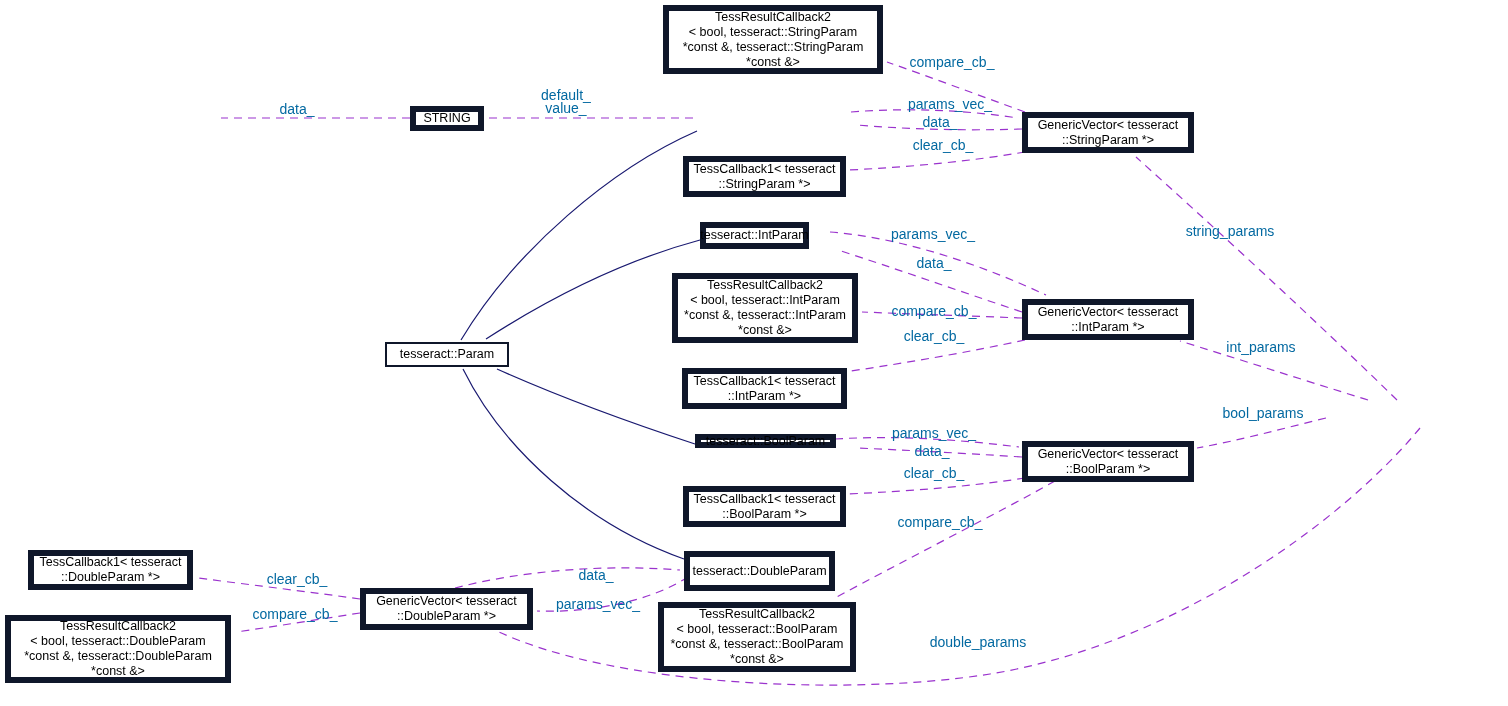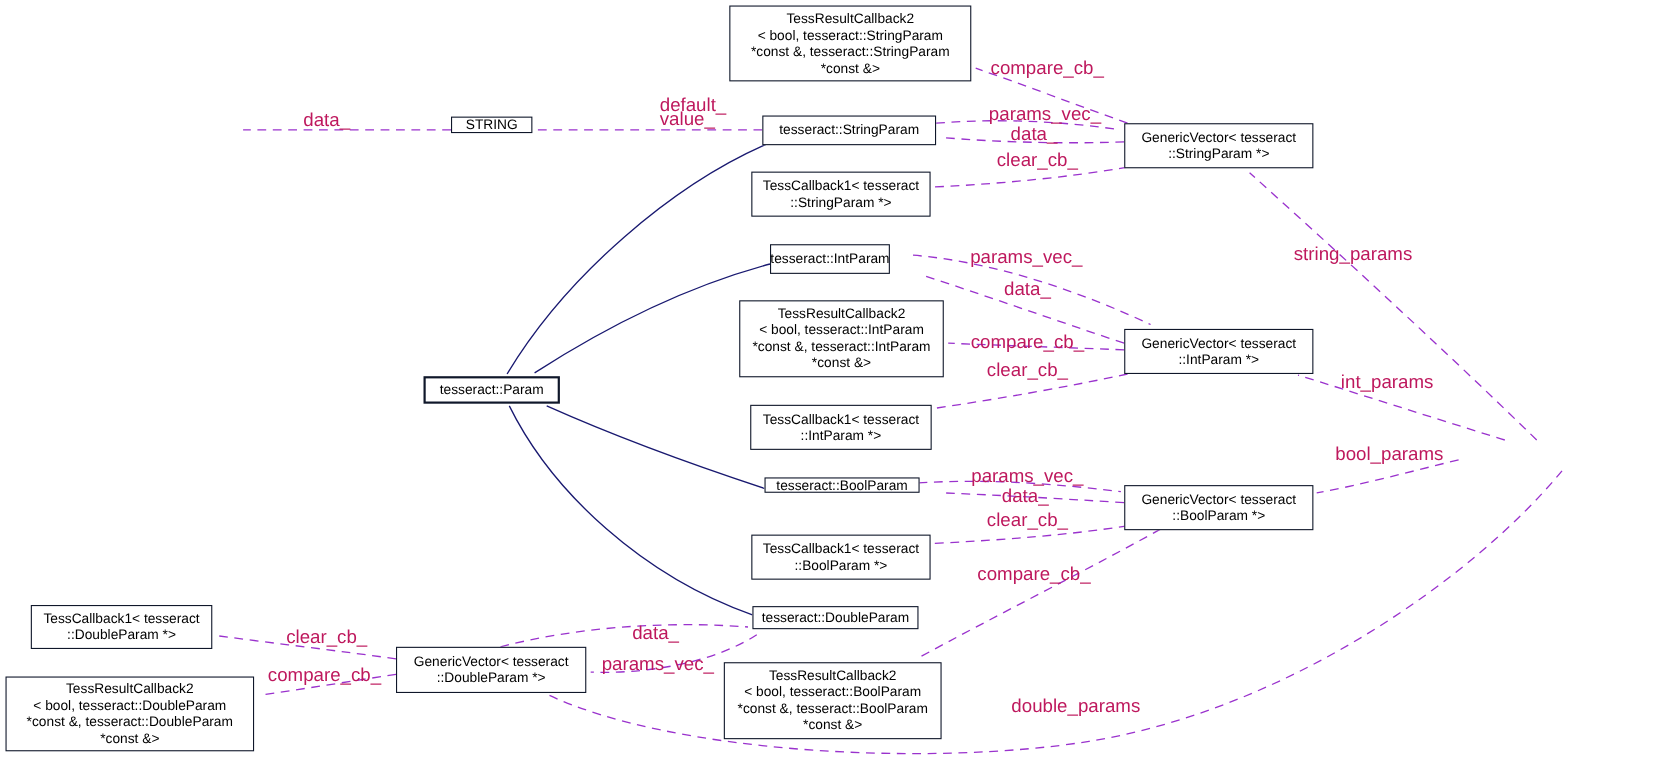--- a/index.html
+++ b/index.html
@@ -8,30 +8,30 @@
     font-family:"Liberation Sans", sans-serif;overflow:hidden;
   }
   .edges{position:absolute;left:0;top:0;}
   .edges path{fill:none;stroke-width:1.2px;}
   .edges path.dashed{stroke:var(--edge-ref);stroke-dasharray:8 6;}
   .edges path.solid{stroke:var(--edge-inherit);}
   .m-ref{fill:var(--edge-ref);}
   .m-inherit{fill:var(--edge-inherit);}
   .node{
     position:absolute;box-sizing:border-box;
-    border:1px solid #0f172a;background:var(--node-fill);
+    border:6px solid #0f172a;background:var(--node-fill);
     display:flex;align-items:center;justify-content:center;
     text-align:center;font-size:12.5px;line-height:15px;
     white-space:pre-line;color:#000;cursor:pointer;
   }
   .node.thick{border-width:2px;}
   .node.highlight{background:var(--highlight-fill);border-width:2px;cursor:default;}
   .elabel{
     position:absolute;transform:translate(-50%,-50%);
-    font-size:17px;line-height:13px;color:#be185d;white-space:pre-line;
+    font-size:14px;line-height:13px;color:#0369a1;white-space:pre-line;text-align:center;
   }
 </style>
 </head>
 <body>
 
 <div class="canvas">
 
   <svg class="edges" width="1508" height="706">
     <defs>
       <marker id="arrRef" viewBox="0 0 12 10" refX="12" refY="5" markerWidth="12" markerHeight="10" markerUnits="userSpaceOnUse" orient="auto">
@@ -68,57 +68,56 @@
     <path class="dashed" d="M 455 588 C 521 571 601 564 680 570" marker-end="url(#arrRef)"></path>
     <path class="dashed" d="M 688 577 C 651 601 592 613 537 611" marker-end="url(#arrRef)"></path>
     <path class="dashed" d="M 360 599 C 311 592 251 585 198 578" marker-end="url(#arrRef)"></path>
     <path class="dashed" d="M 360 613 C 321 619 278 626 236 632" marker-end="url(#arrRef)"></path>
   </svg>
 
   <div class="node" style="left:663px;top:5px;width:220px;height:69px">TessResultCallback2
 &lt; bool, tesseract::StringParam
 *const &amp;, tesseract::StringParam
 *const &amp;&gt;</div>
-  <div class="node" style="left:410px;top:106px;width:74px;height:15px">STRING</div>
-  <div class="node" style="left:693px;top:105px;width:158px;height:27px">tesseract::StringParam</div>
+  <div class="node" style="left:410px;top:106px;width:74px;height:25px">STRING</div>
   <div class="node" style="left:683px;top:156px;width:163px;height:41px">TessCallback1&lt; tesseract
 ::StringParam *&gt;</div>
   <div class="node" style="left:1022px;top:112px;width:172px;height:41px">GenericVector&lt; tesseract
 ::StringParam *&gt;</div>
   <div class="node" style="left:700px;top:222px;width:109px;height:27px">tesseract::IntParam</div>
   <div class="node" style="left:672px;top:273px;width:186px;height:70px">TessResultCallback2
 &lt; bool, tesseract::IntParam
 *const &amp;, tesseract::IntParam
 *const &amp;&gt;</div>
   <div class="node" style="left:1022px;top:299px;width:172px;height:41px">GenericVector&lt; tesseract
 ::IntParam *&gt;</div>
   <div class="node" style="left:682px;top:368px;width:165px;height:41px">TessCallback1&lt; tesseract
 ::IntParam *&gt;</div>
   <div class="node thick" style="left:385px;top:342px;width:124px;height:25px">tesseract::Param</div>
   <div class="node" style="left:695px;top:434px;width:141px;height:14px">tesseract::BoolParam</div>
   <div class="node" style="left:1022px;top:441px;width:172px;height:41px">GenericVector&lt; tesseract
 ::BoolParam *&gt;</div>
   <div class="node" style="left:683px;top:486px;width:163px;height:41px">TessCallback1&lt; tesseract
 ::BoolParam *&gt;</div>
-  <div class="node" style="left:684px;top:551px;width:151px;height:21px">tesseract::DoubleParam</div>
+  <div class="node" style="left:684px;top:551px;width:151px;height:40px">tesseract::DoubleParam</div>
   <div class="node" style="left:658px;top:602px;width:198px;height:70px">TessResultCallback2
 &lt; bool, tesseract::BoolParam
 *const &amp;, tesseract::BoolParam
 *const &amp;&gt;</div>
   <div class="node" style="left:28px;top:550px;width:165px;height:40px">TessCallback1&lt; tesseract
 ::DoubleParam *&gt;</div>
   <div class="node" style="left:360px;top:588px;width:173px;height:42px">GenericVector&lt; tesseract
 ::DoubleParam *&gt;</div>
   <div class="node" style="left:5px;top:615px;width:226px;height:68px">TessResultCallback2
 &lt; bool, tesseract::DoubleParam
 *const &amp;, tesseract::DoubleParam
 *const &amp;&gt;</div>
 
   <div class="elabel" style="left:297px;top:109px">data_</div>
-  <div class="elabel" style="left:630px;top:102px">default_
+  <div class="elabel" style="left:566px;top:102px">default_
 value_</div>
   <div class="elabel" style="left:952px;top:62px">compare_cb_</div>
   <div class="elabel" style="left:950px;top:104px">params_vec_</div>
   <div class="elabel" style="left:940px;top:122px">data_</div>
   <div class="elabel" style="left:943px;top:145px">clear_cb_</div>
   <div class="elabel" style="left:1230px;top:231px">string_params</div>
   <div class="elabel" style="left:933px;top:234px">params_vec_</div>
   <div class="elabel" style="left:934px;top:263px">data_</div>
   <div class="elabel" style="left:934px;top:311px">compare_cb_</div>
   <div class="elabel" style="left:934px;top:336px">clear_cb_</div>

